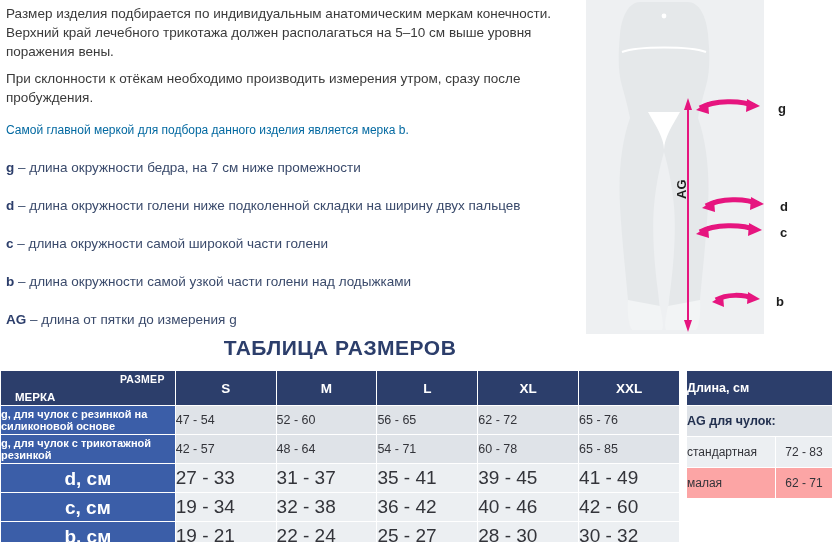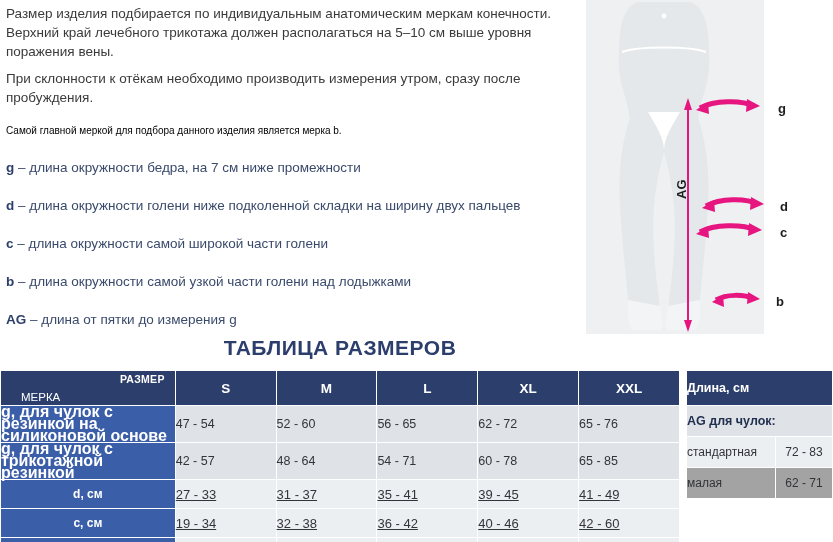--- a/index.html
+++ b/index.html
@@ -36,22 +36,22 @@
     width: 580px;
   }
   .para {
     font-size: 13.5px;
     line-height: 19px;
     color: #3a3a3a;
     margin: 0 0 14px 0;
   }
   .para.first { margin-bottom: 8px; }
   .highlight {
-    color: #000000;
-    font-size: 10px;
+    color: #0369a1;
+    font-size: 12px;
     line-height: 19px;
     margin: 0 0 18px 0;
   }
   .legend-line {
     font-size: 13.5px;
     line-height: 19px;
     color: #3a4a6b;
     margin: 0 0 19px 0;
   }
   .legend-line b {
@@ -130,52 +130,52 @@
   .hdr-corner .razmer {
     position: absolute;
     right: 10px;
     top: 2px;
     font-size: 10.5px;
     font-weight: bold;
     letter-spacing: 0.3px;
   }
   .hdr-corner .merka {
     position: absolute;
-    left: 20px;
+    left: 14px;
     bottom: 2px;
     font-size: 11.5px;
-    font-weight: normal;
+    font-weight: bold;
   }
   .row-label {
     background: #3b5ea8;
     color: #ffffff;
     font-weight: bold;
     font-size: 12px;
     padding: 4px 8px;
     width: 148px;
     line-height: 13px;
   }
   .row-label.small {
-    font-size: 16px;
+    font-size: 11px;
     font-weight: bold;
     line-height: 12px;
   }
   .row-label.big {
-    font-size: 12px;
+    font-size: 19px;
     text-align: center;
   }
   .val-cell {
     height: 28px;
     padding-left: 14px;
     font-size: 12.5px;
     color: #33343a;
     vertical-align: middle;
     width: 85px;
   }
-  .val-cell.big { font-size: 13px; text-decoration: underline; }
+  .val-cell.big { font-size: 19px; }
   .row-a .val-cell { background: #dfe3e8; }
   .row-b .val-cell { background: #eceff2; }
 
   
   .side-table {
     position: absolute;
     left: 686px;
     top: 370px;
     width: 147px;
     font-size: 12px;
@@ -212,21 +212,21 @@
     width: 88px;
   }
   .side-val {
     background: #eceff2;
     color: #33343a;
     font-size: 12px;
     height: 30px;
     text-align: center;
     vertical-align: middle;
   }
-  .side-name.alt, .side-val.alt { background: #a3a3a3; }
+  .side-name.alt, .side-val.alt { background: #fca5a5; }
 </style>
 </head>
 <body>
 
 <div class="page">
 
   <div class="top">
 
     <div class="text-col">
       <p class="para first">Размер изделия подбирается по индивидуальным анатомическим меркам конечности. Верхний край лечебного трикотажа должен располагаться на 5–10 см выше уровня поражения вены.</p>

